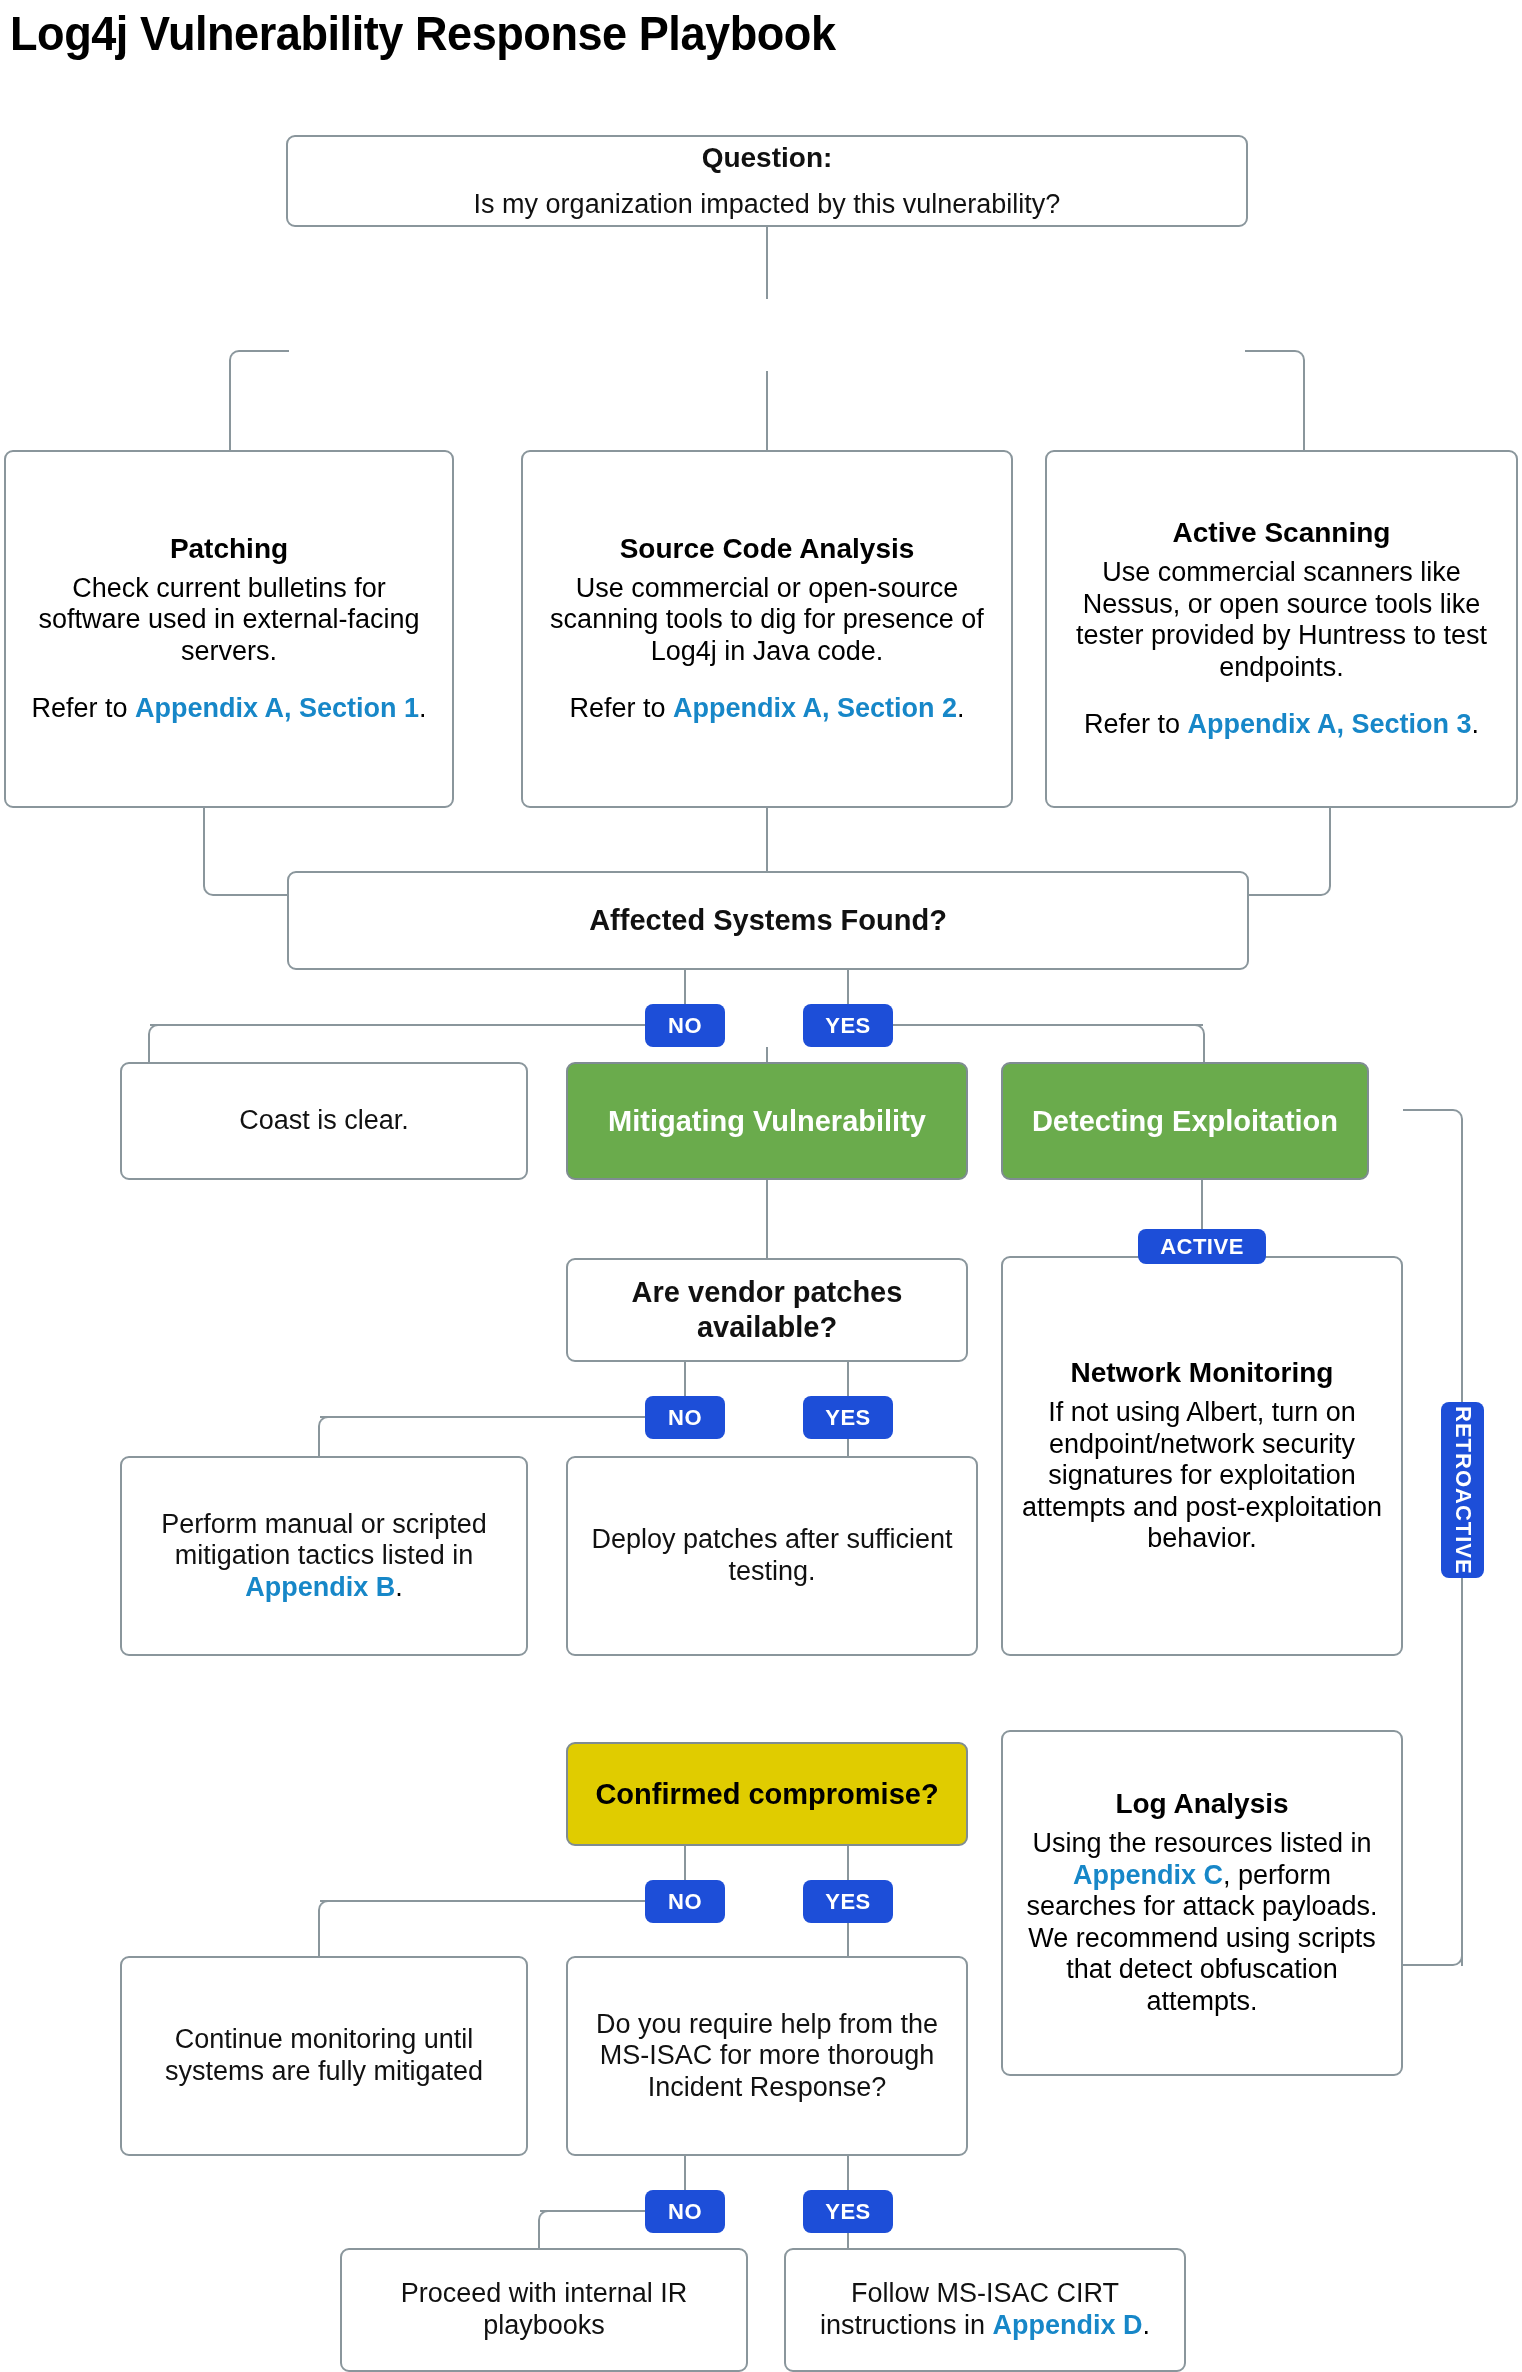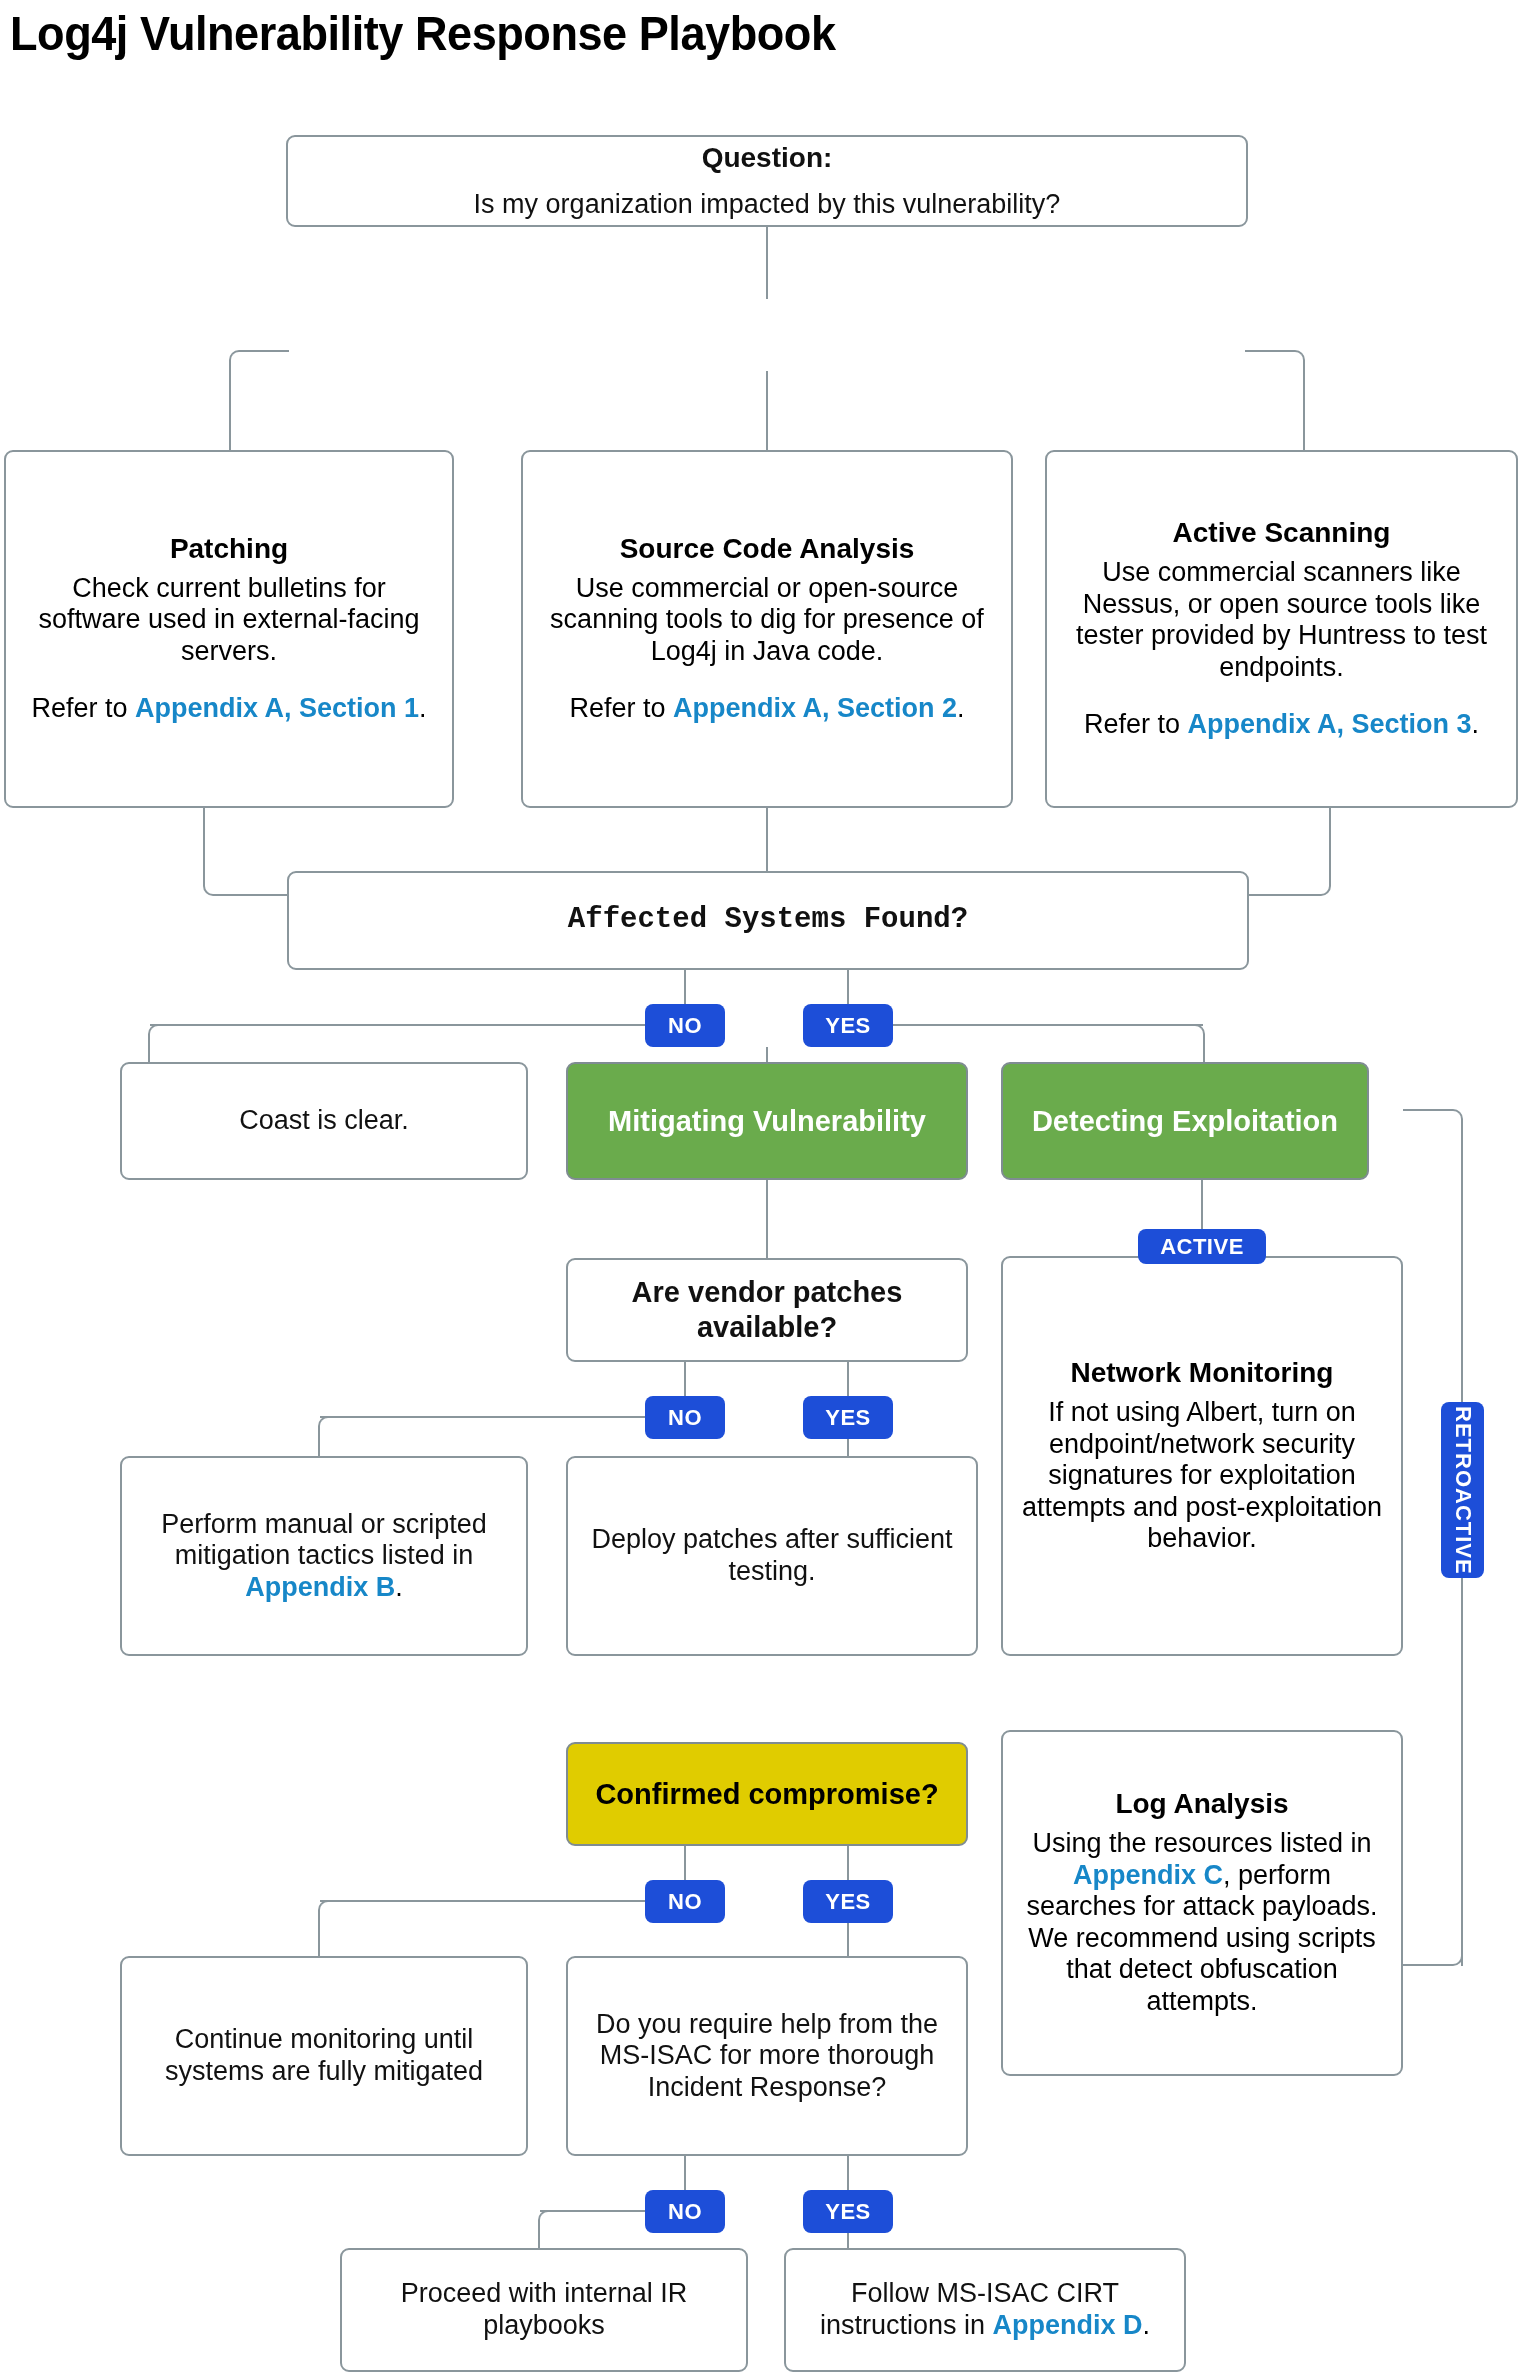--- a/index.html
+++ b/index.html
@@ -173,21 +173,21 @@
     <div class="bd">Use commercial scanners like Nessus, or open source tools like tester provided by Huntress to test endpoints.</div>
     <div class="bd gap"><span>Refer to </span><span class="lnk">Appendix A, Section 3</span><span class="dot">.</span></div>
   </div>
 
   <div class="elb bl" style="left:203px; top:808px; width:90px; height:88px;"></div>
 
   <div class="ln lnv" style="left:766px; top:808px; width:2px; height:63px;"></div>
 
   <div class="elb br" style="left:1241px; top:808px; width:90px; height:88px;"></div>
 
-  <div class="node decision" style="left:287px; top:871px; width:962px; height:99px;font-family:Liberation Mono, monospace;">
+  <div class="node decision" style="left:287px; top:871px; width:962px; height:99px;">
     <div>Affected Systems Found?</div>
   </div>
 
   <div class="ln lnv" style="left:684px; top:970px; width:2px; height:40px;"></div>
   <div class="ln lnv" style="left:847px; top:970px; width:2px; height:40px;"></div>
 
   <div class="badge" style="left:645px; top:1004px; width:80px; height:43px;">
     <span>NO</span>
   </div>
   <div class="badge" style="left:803px; top:1004px; width:90px; height:43px;">

